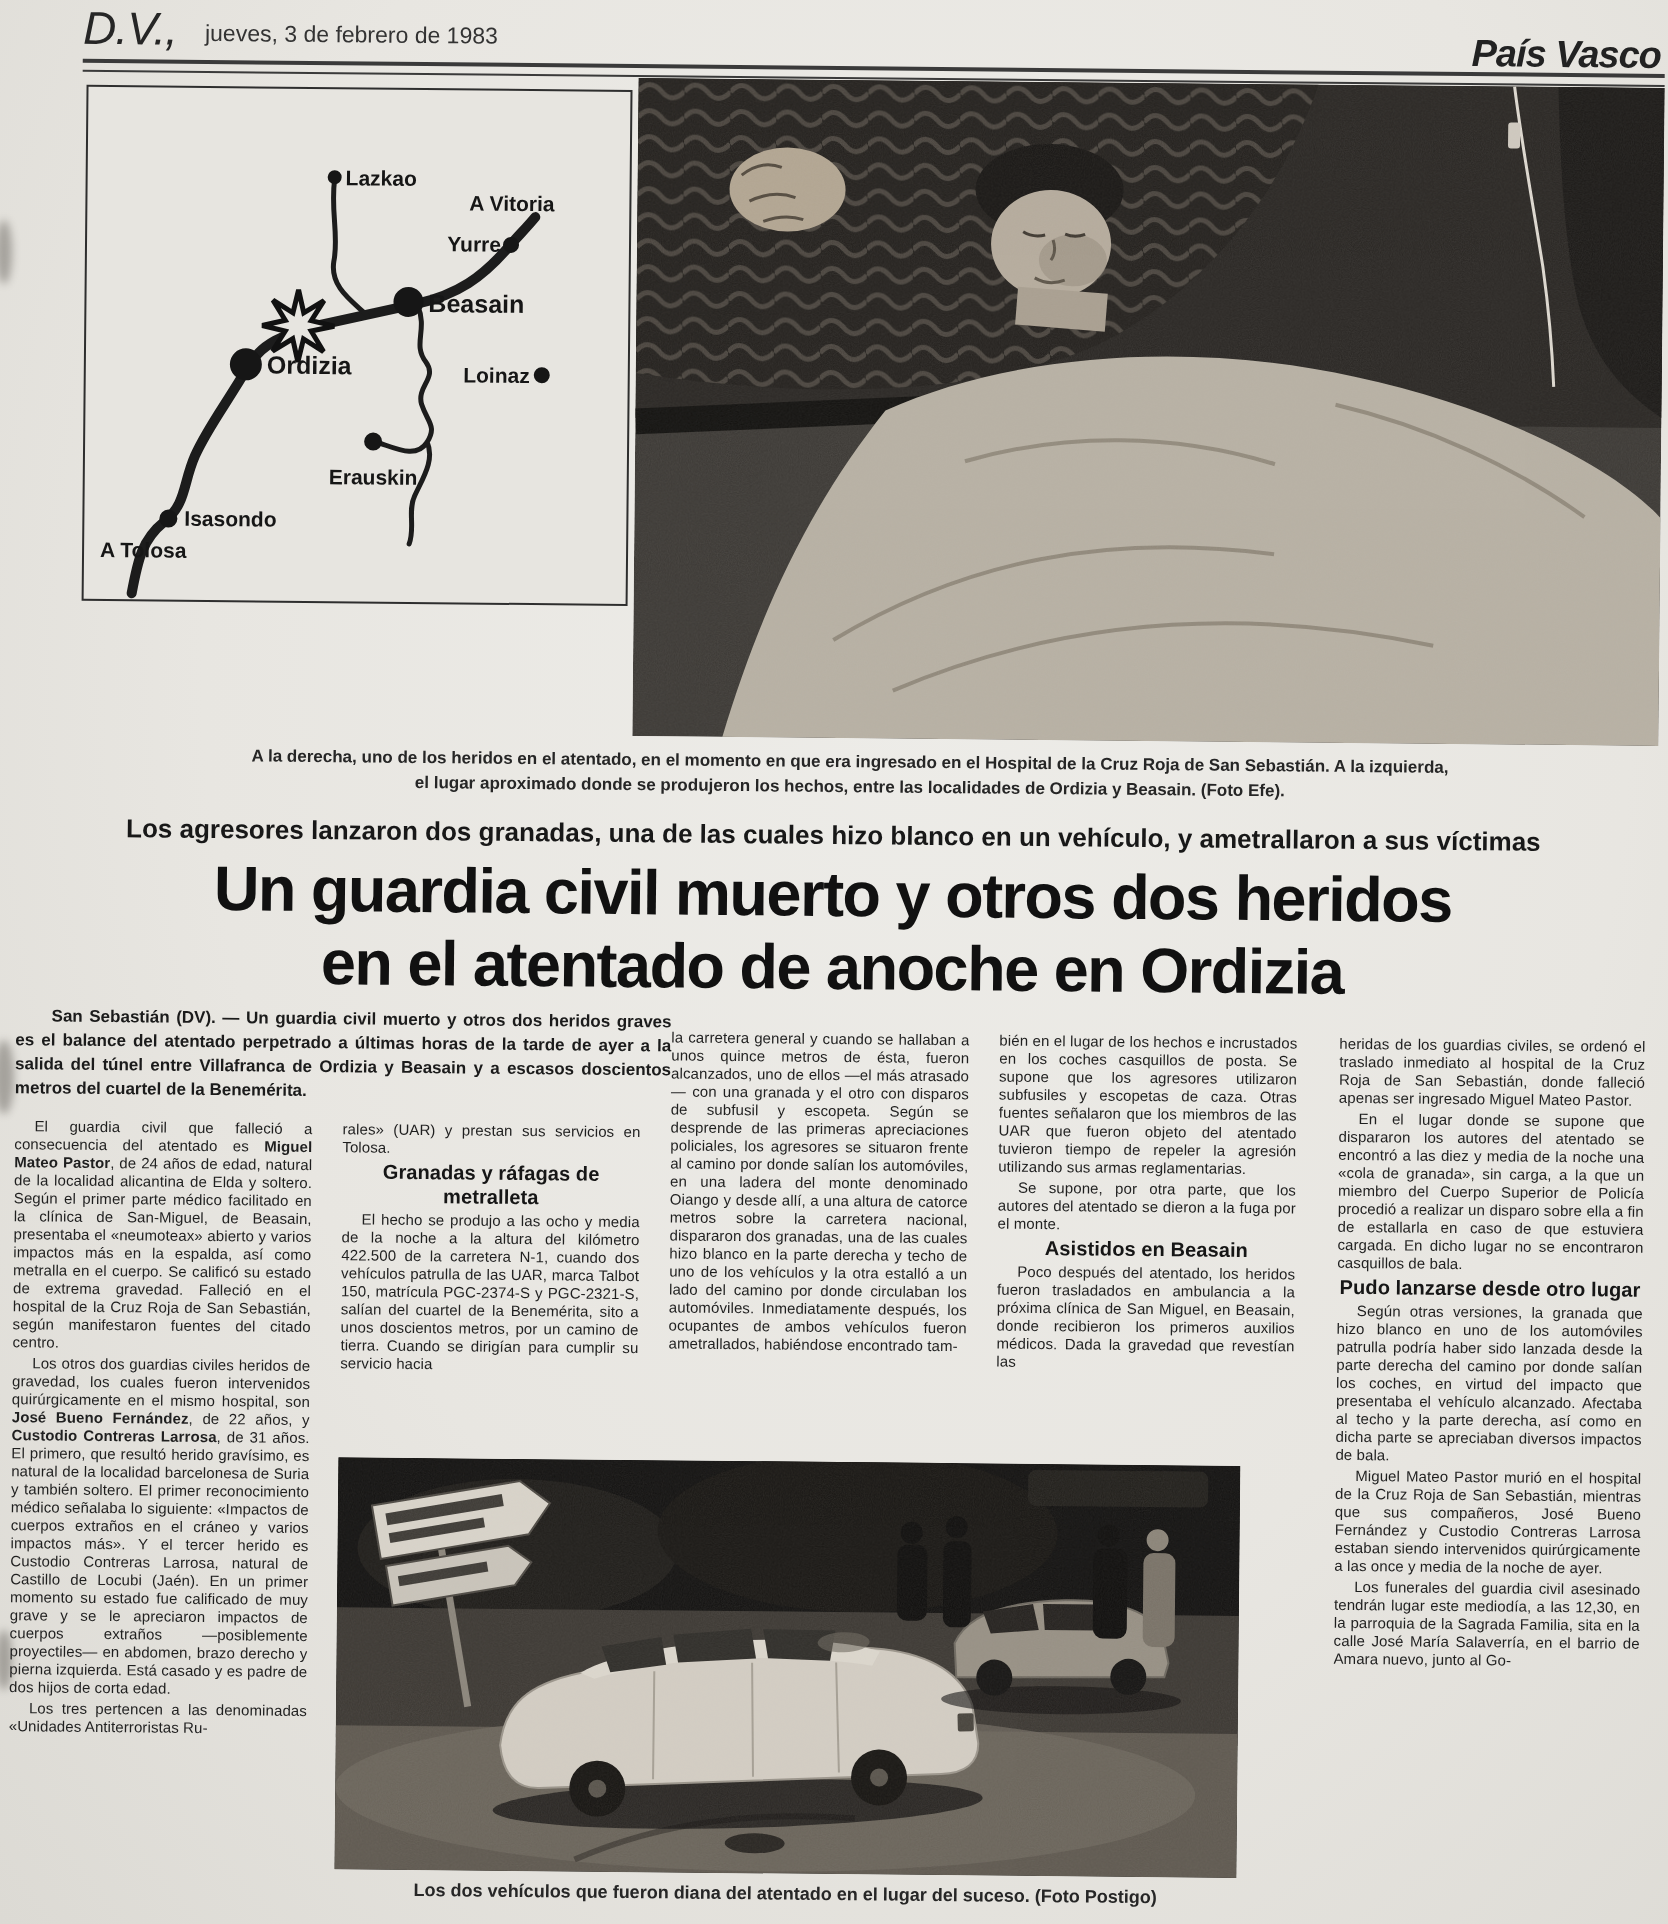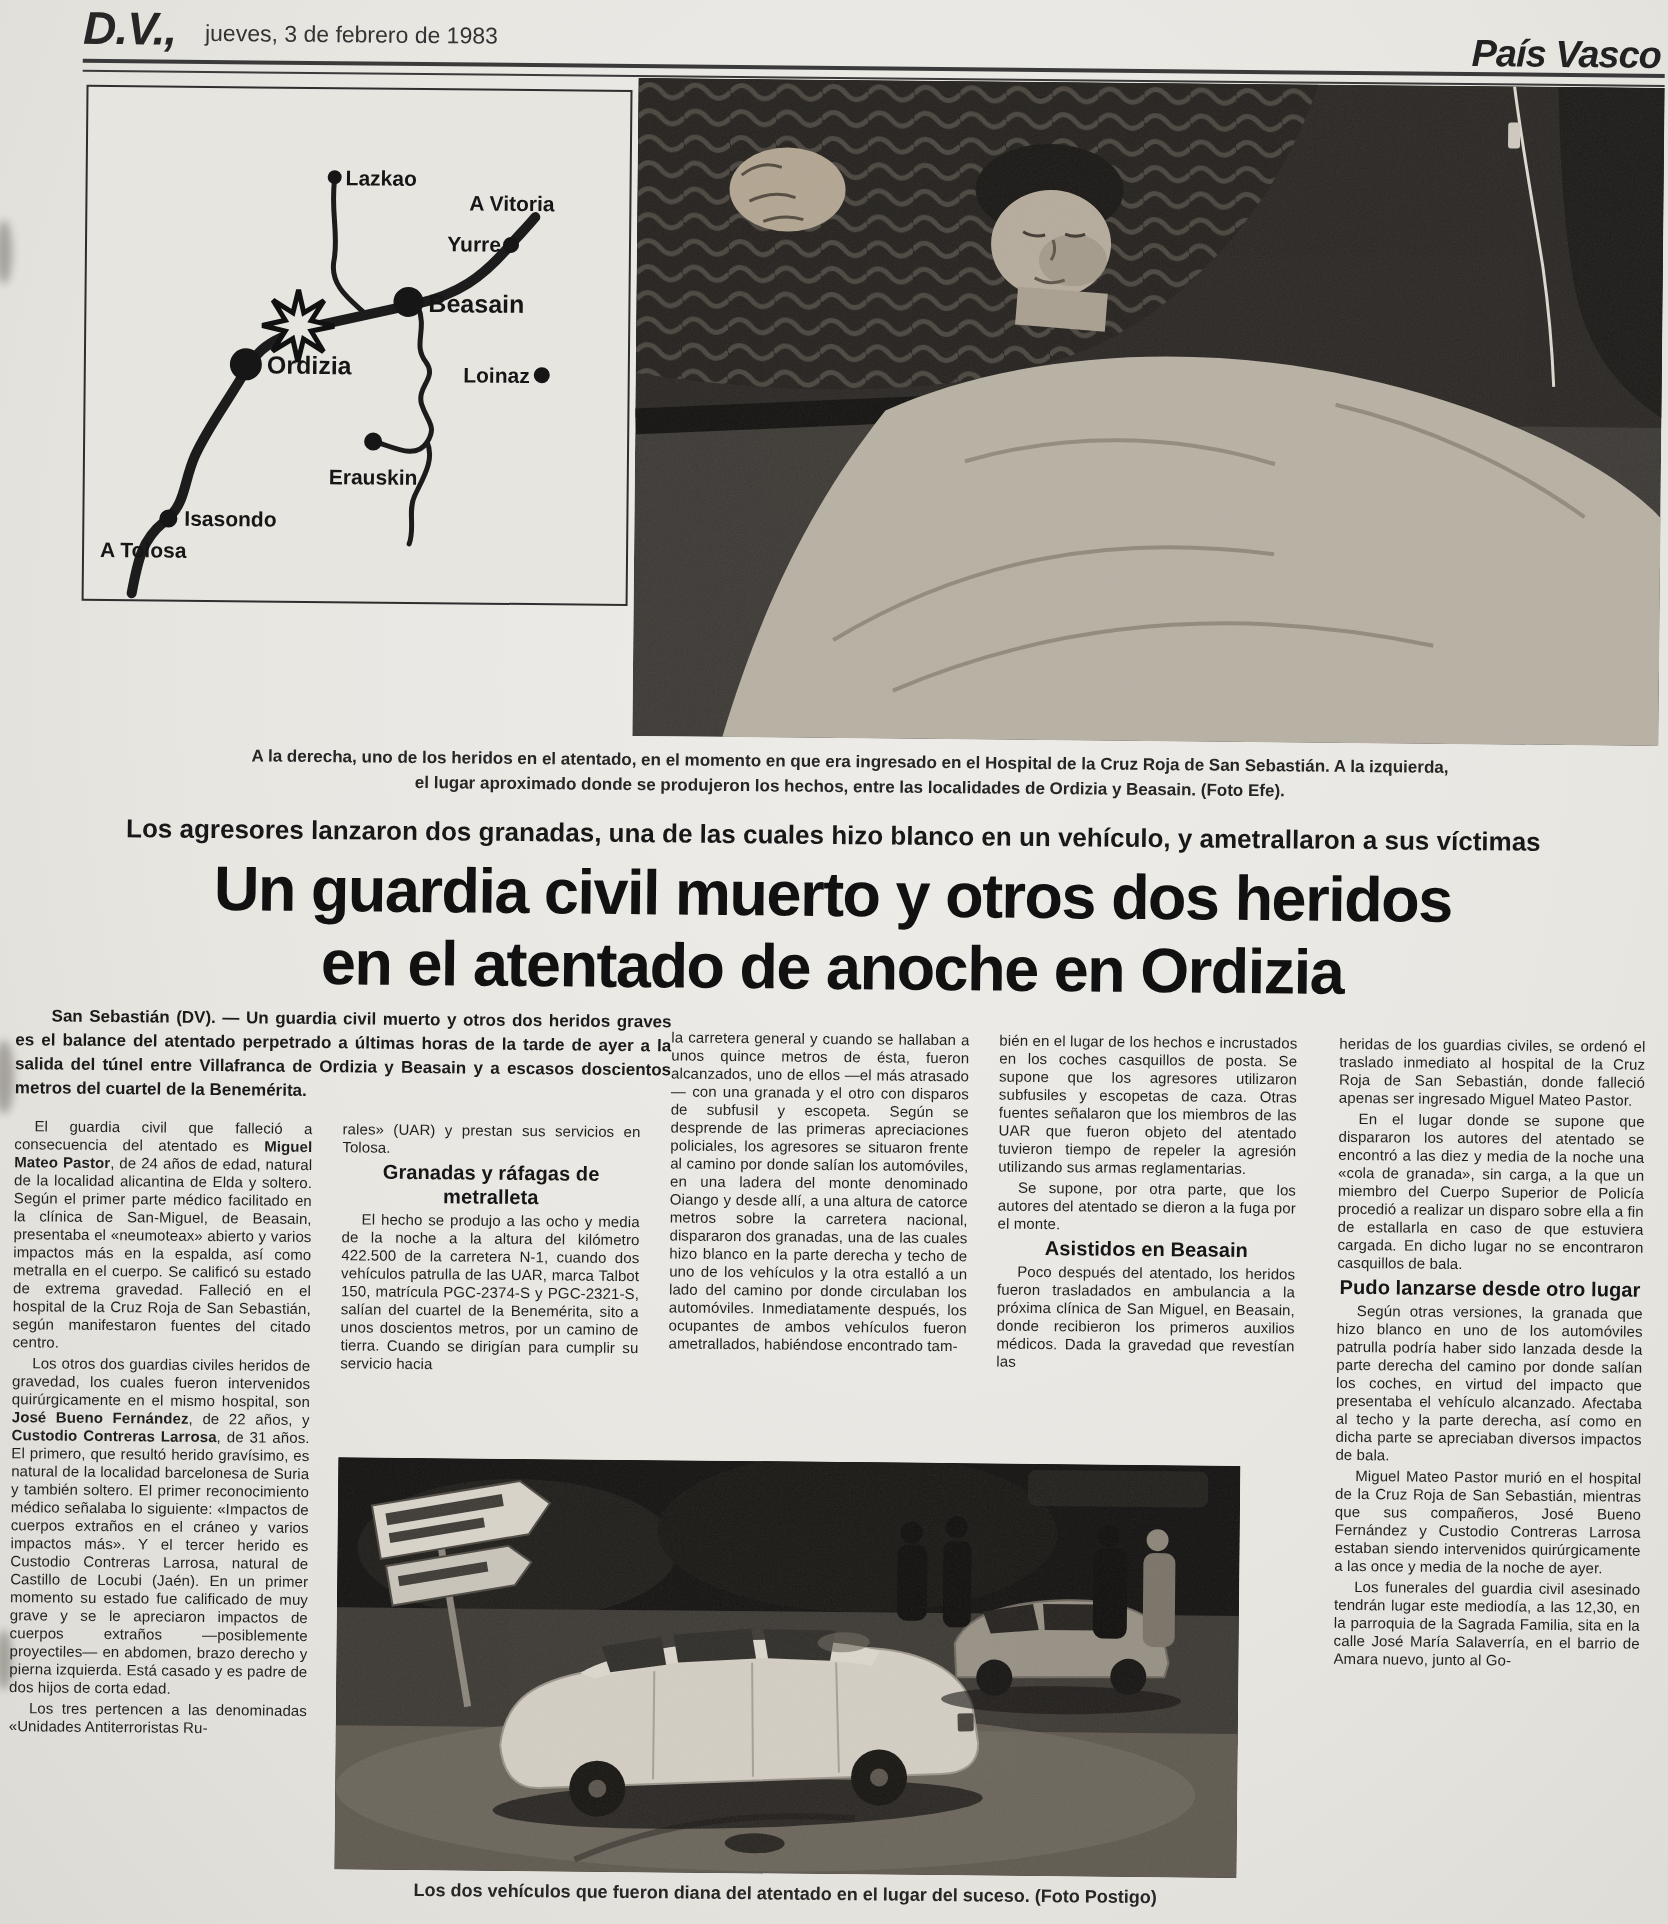--- a/index.html
+++ b/index.html
@@ -4,21 +4,21 @@
 <style>
   html,body{margin:0;padding:0;background:#cfccc6;}
   .page{position:relative;width:1668px;height:1924px;overflow:hidden;
     background:radial-gradient(ellipse at 55% 35%, #edece8 0%, #e8e6e1 55%, #dcdad4 100%);
     font-family:"Liberation Sans", sans-serif;color:#1d1d1d;}
   .tilt{position:absolute;inset:0;transform:rotate(0.55deg);transform-origin:50% 40%;}
   .abs{position:absolute;}
   .smudge{position:absolute;background:#5a5650;opacity:.45;filter:blur(4px);border-radius:60%;}
 
   
-  .masthead{left:76px;top:8px;font-size:46px;font-weight:bold;font-style:italic;letter-spacing:-1px;color:#262626;}
+  .masthead{left:76px;top:8px;font-size:46px;font-weight:normal;font-style:italic;letter-spacing:-1px;color:#262626;}
   .dateline{left:198px;top:26px;font-size:23px;color:#333;}
   .section{right:14px;top:26px;font-size:38px;font-weight:bold;font-style:italic;letter-spacing:-1px;color:#222;}
   .rule{left:76px;width:1582px;top:66px;height:7px;border-top:4px solid #3a3a3a;border-bottom:2px solid #3a3a3a;}
 
   
   .mapbox{left:80px;top:92px;width:542px;height:512px;border:2px solid #2e2e2e;background:#e7e5e0;}
   .photobox{left:632px;top:80px;width:1026px;height:658px;}
   .mapbox svg,.photobox svg,.photo2 svg{display:block;width:100%;height:100%;}
   .caption{left:250px;top:750px;width:1200px;text-align:center;font-size:17px;font-weight:bold;line-height:1.45;color:#262626;}
 

